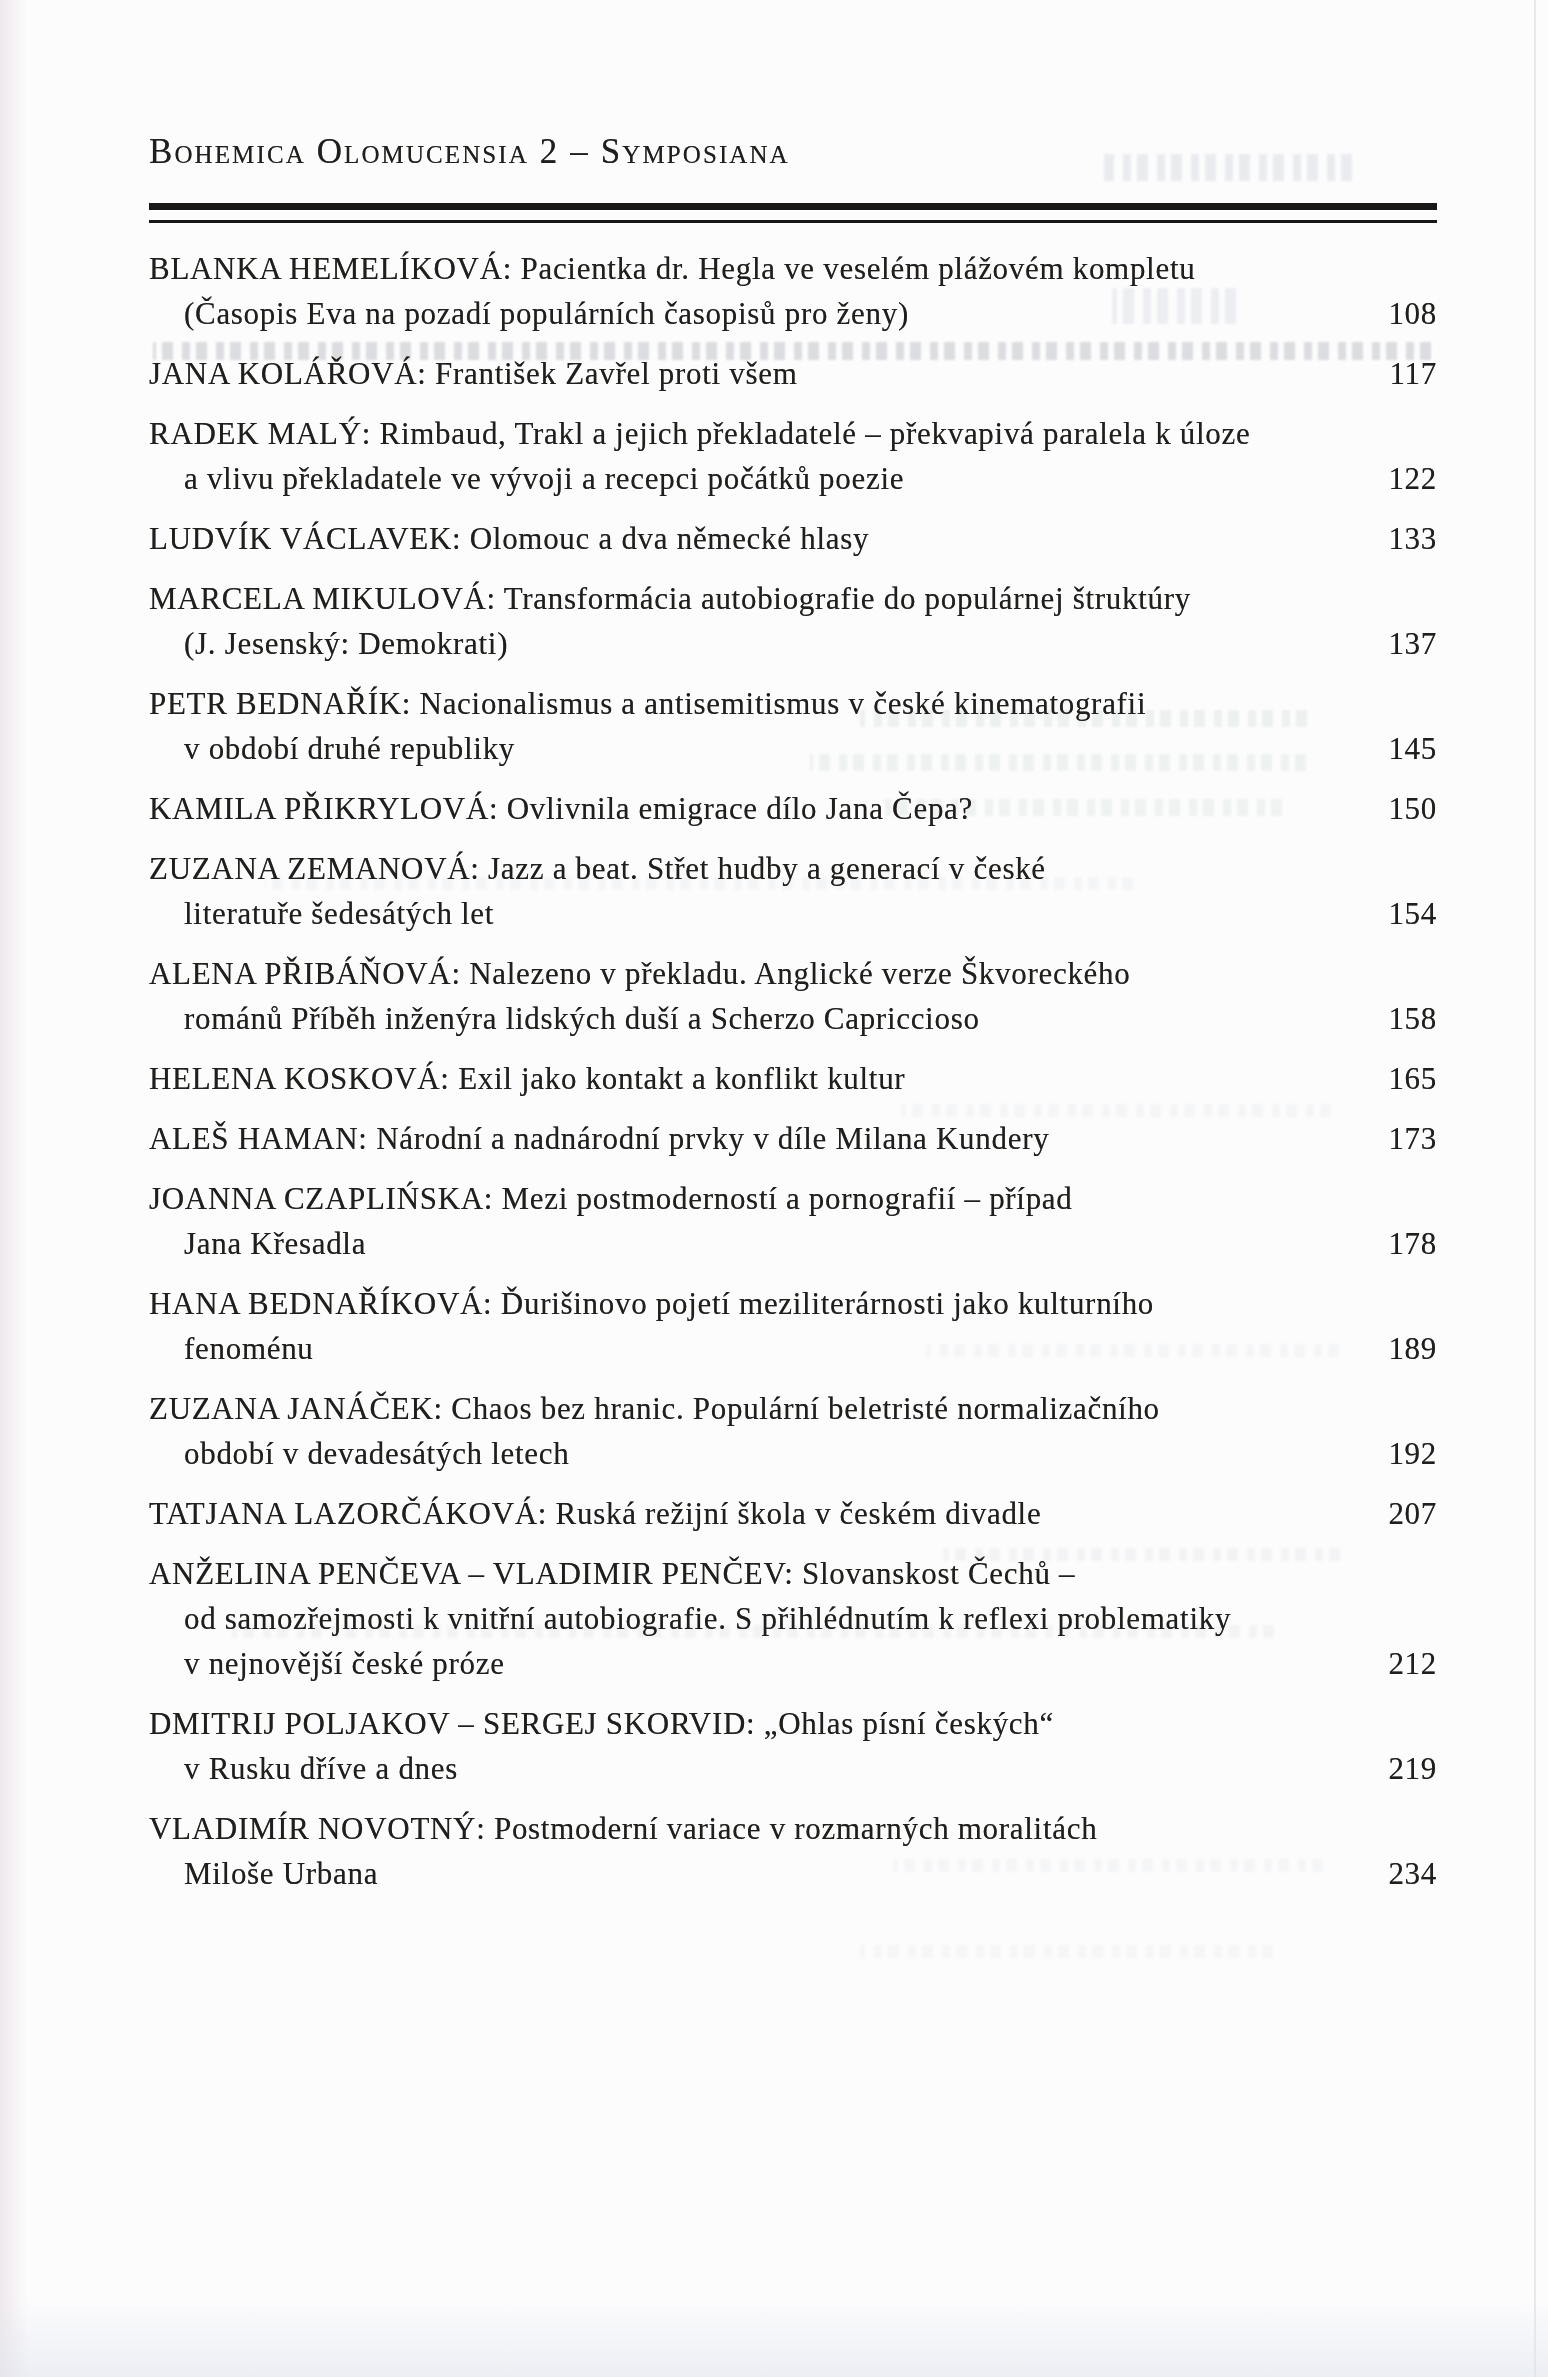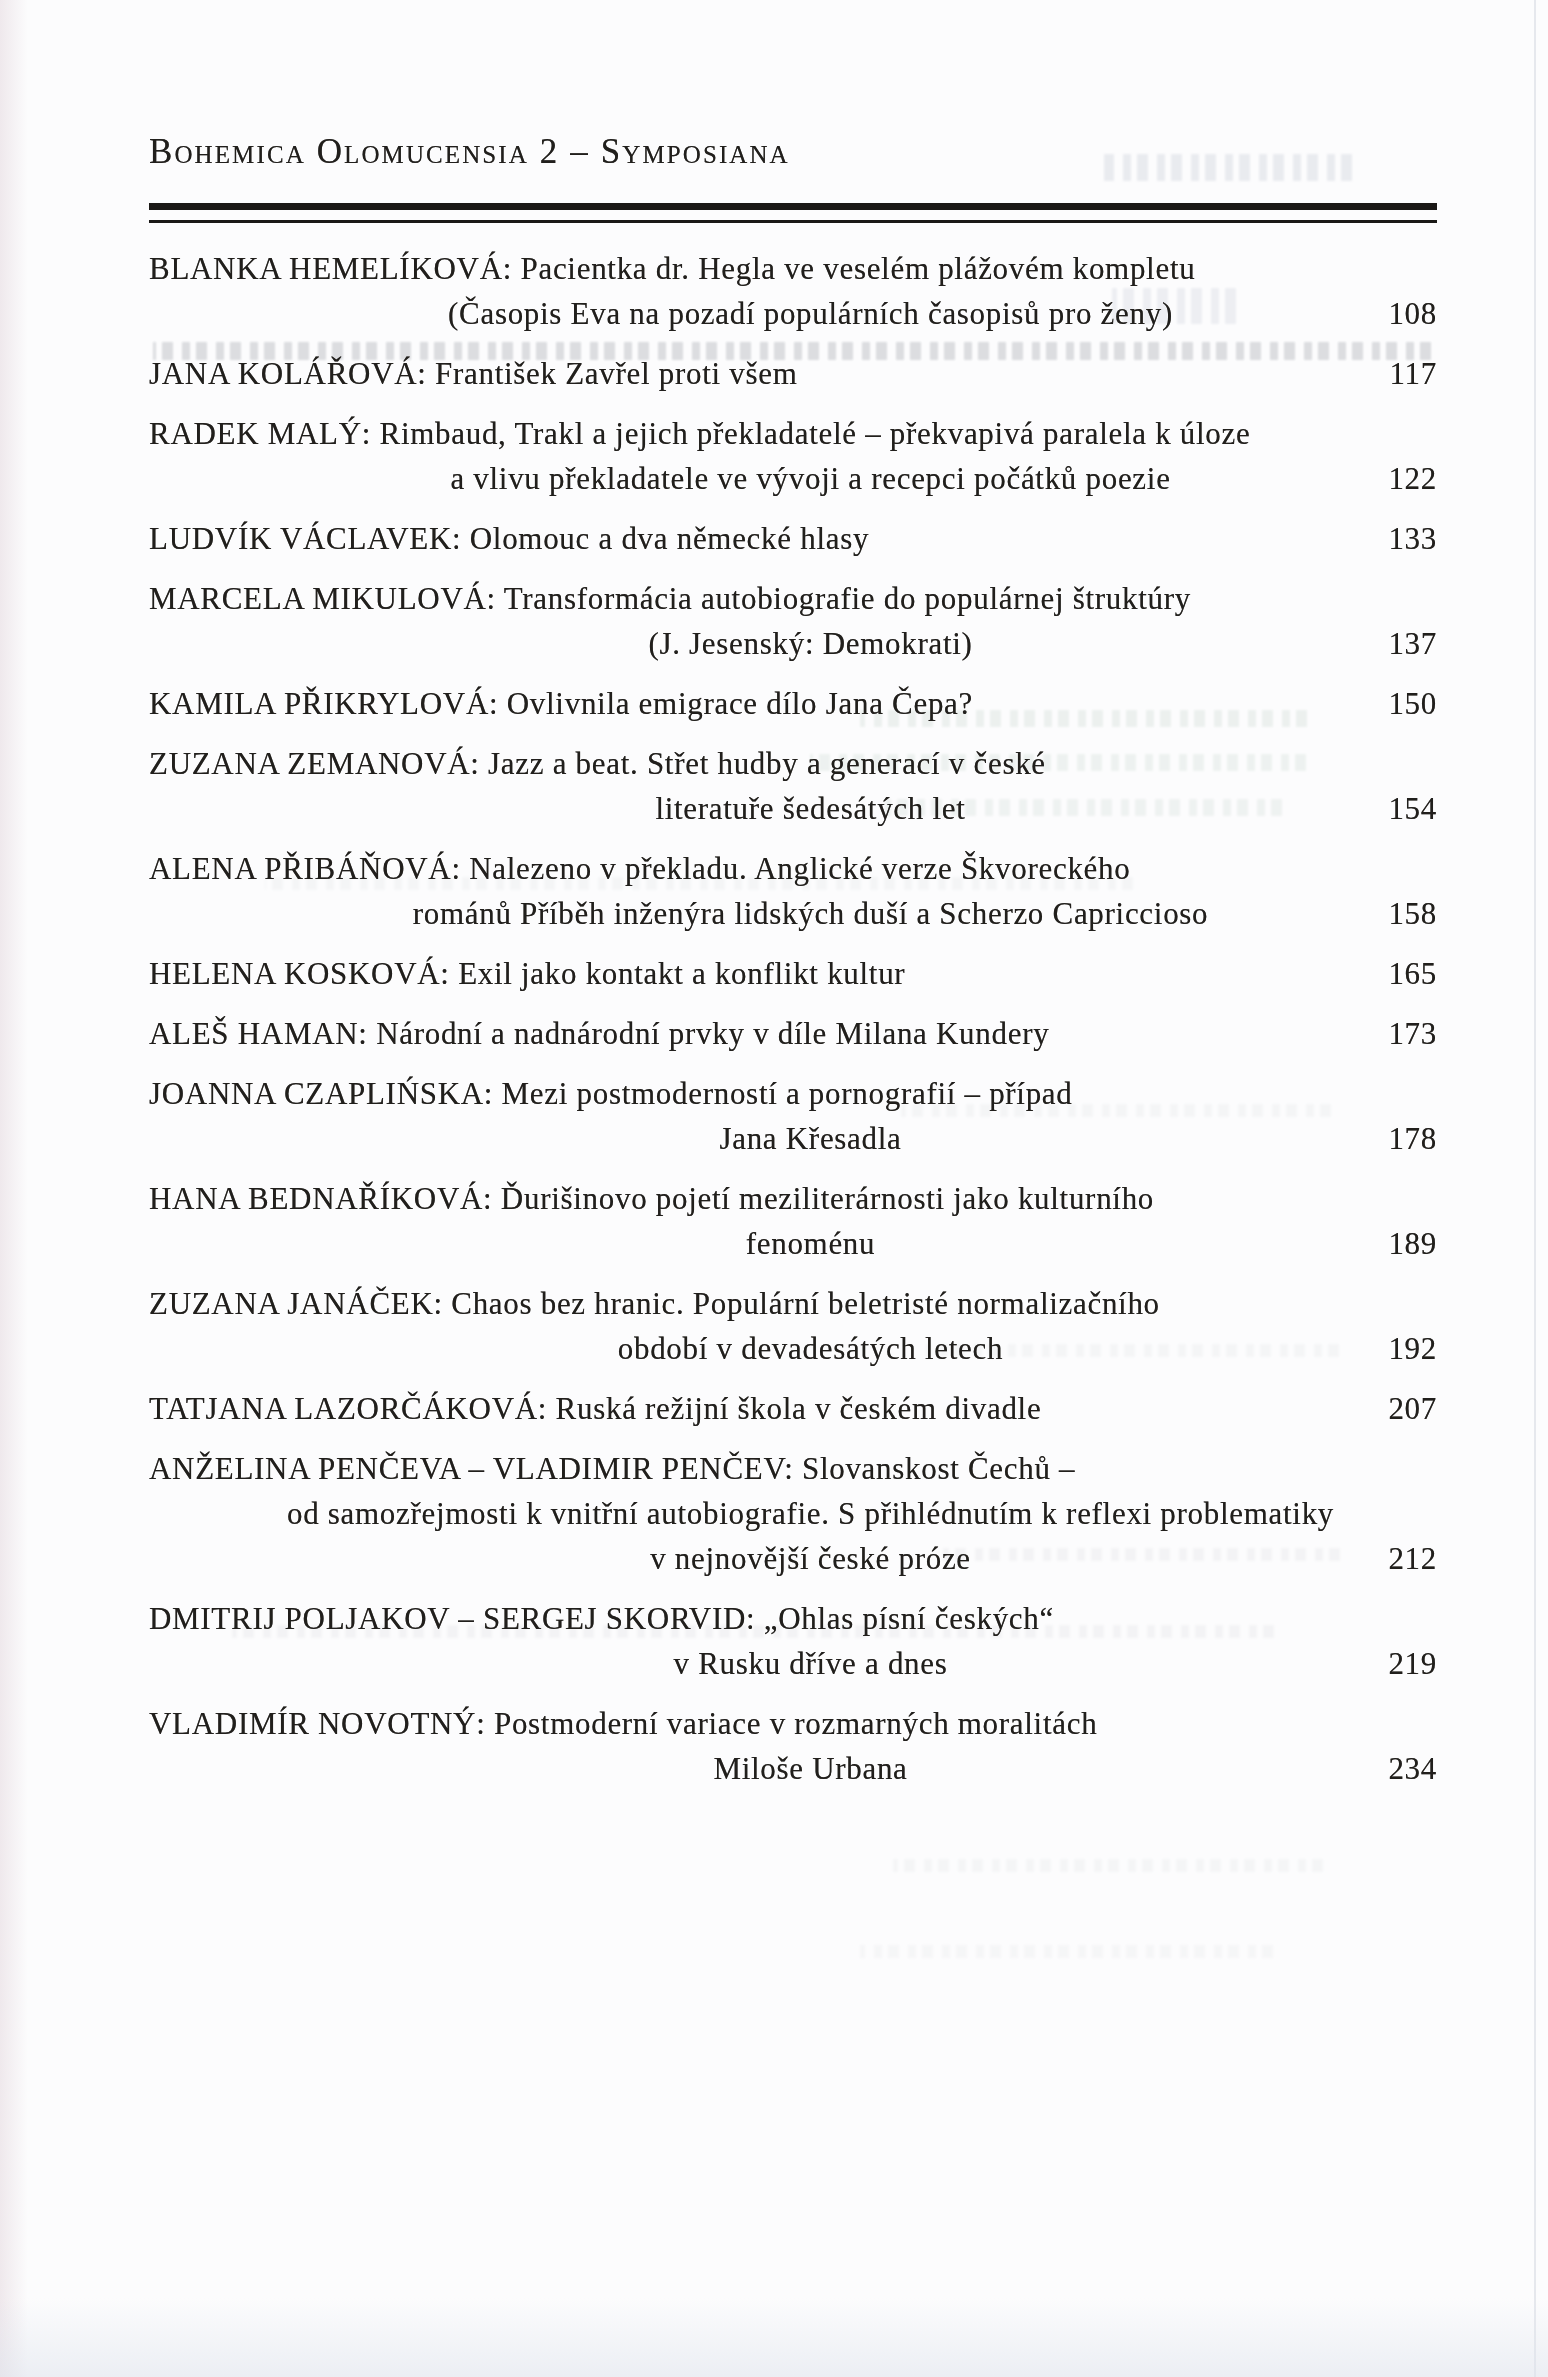--- a/index.html
+++ b/index.html
@@ -70,21 +70,20 @@
   .entry{
     position:relative;
     margin-bottom:15px;
   }
   .entry .line{
     text-shadow:0 0 0.5px rgba(25,22,18,.6);
     white-space:nowrap;
   }
   .entry .line.cont{
     padding-left:35px;
-    text-align:center;
   }
   .entry .entry-page{
     position:absolute;
     right:0;bottom:0;
     line-height:45px;
     text-shadow:0 0 0.5px rgba(25,22,18,.6);
   }
   
   .ghost{
     position:absolute;
@@ -148,20 +147,25 @@
       <div class="line">LUDVÍK VÁCLAVEK: Olomouc a dva německé hlasy</div>
         <span class="entry-page">133</span>
     </div>
 
     <div class="entry">
       <div class="line">MARCELA MIKULOVÁ: Transformácia autobiografie do populárnej štruktúry</div>
         <div class="line cont">(J. Jesenský: Demokrati)</div>
         <span class="entry-page">137</span>
     </div>
 
+    <div class="entry">
+      <div class="line">PETR BEDNAŘÍK: Nacionalismus a antisemitismus v české kinematografii</div>
+        <div class="line cont">v období druhé republiky</div>
+        <span class="entry-page">145</span>
+    </div>
 
     <div class="entry">
       <div class="line">KAMILA PŘIKRYLOVÁ: Ovlivnila emigrace dílo Jana Čepa?</div>
         <span class="entry-page">150</span>
     </div>
 
     <div class="entry">
       <div class="line">ZUZANA ZEMANOVÁ: Jazz a beat. Střet hudby a generací v české</div>
         <div class="line cont">literatuře šedesátých let</div>
         <span class="entry-page">154</span>

